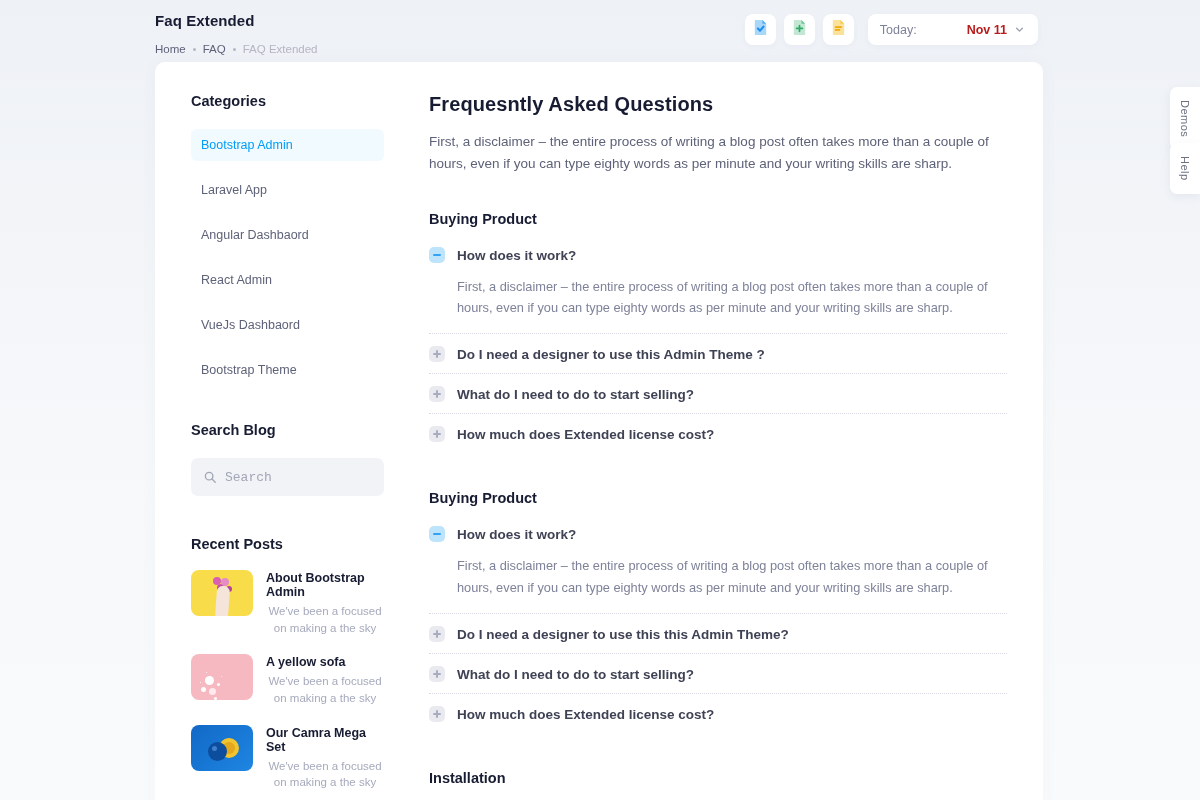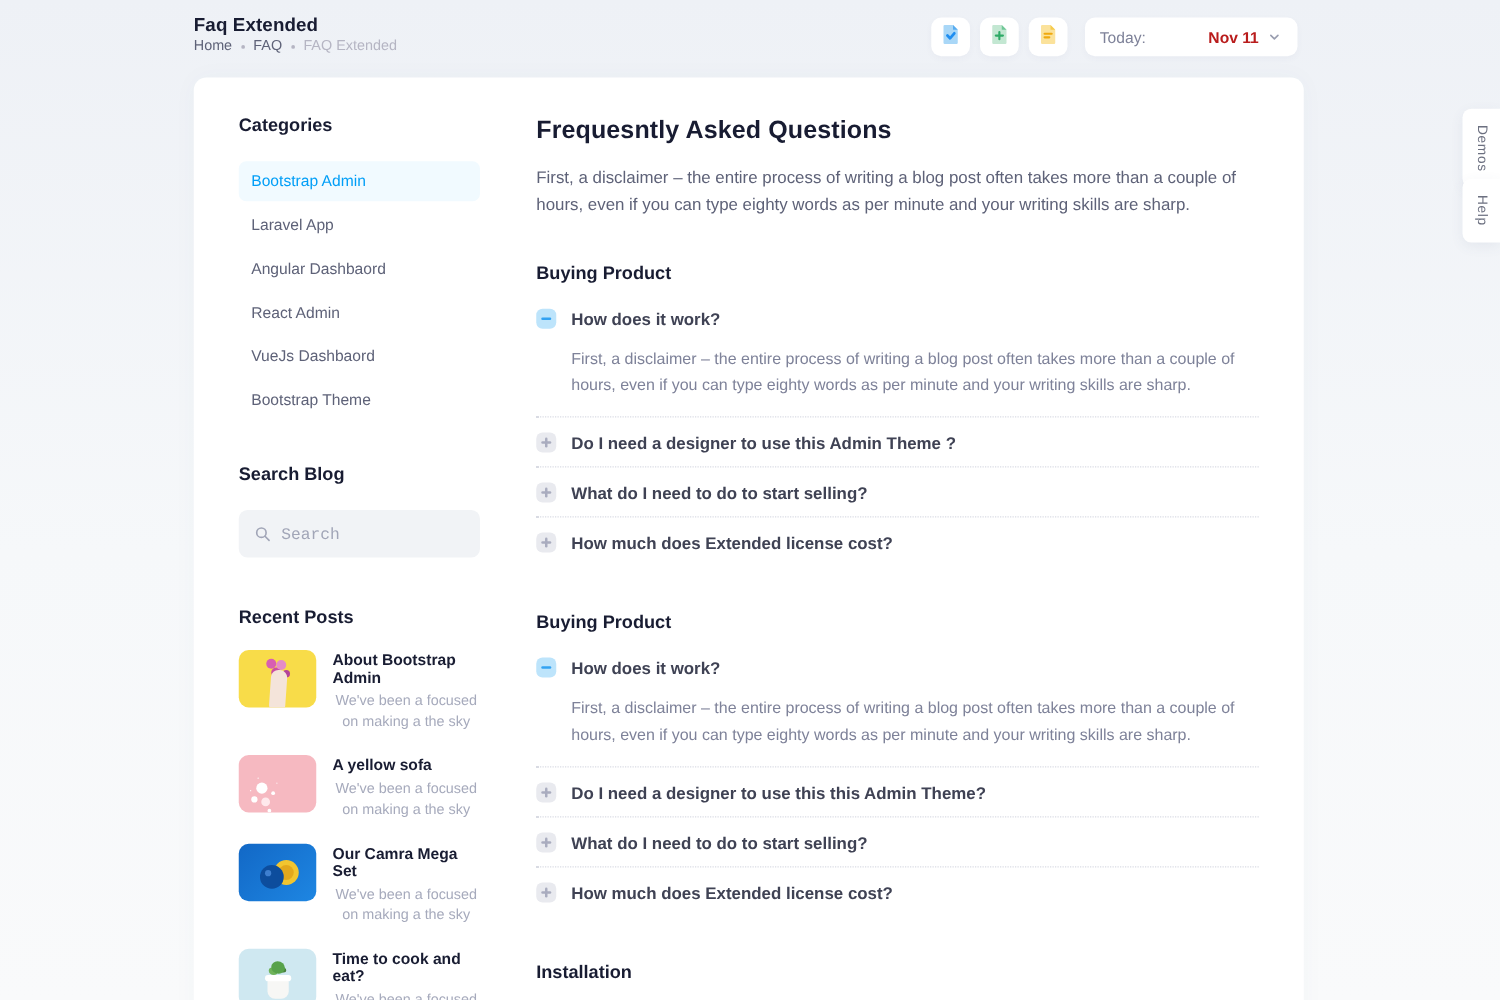--- a/index.html
+++ b/index.html
@@ -5,21 +5,21 @@
   * { margin:0; padding:0; box-sizing:border-box; }
   html,body { width:1200px; height:800px; overflow:hidden; }
   body {
     font-family:"Liberation Sans","DejaVu Sans",sans-serif;
     background:linear-gradient(180deg,#eef1f6 0%,#f6f8fa 55%,#f9fafb 100%);
     position:relative; color:#181c32;
   }
   
   .page-head { position:absolute; left:155px; top:12px; }
   .page-title { font-size:15px; font-weight:700; color:#181c32; letter-spacing:.1px; }
-  .breadcrumb { margin-top:2px; font-size:11.5px; color:#5e6278; display:flex; align-items:center; gap:7px;justify-content:flex-end; }
+  .breadcrumb { margin-top:14px; font-size:11.5px; color:#5e6278; display:flex; align-items:center; gap:7px;justify-content:flex-end; }
   .breadcrumb .crumb { cursor:pointer; }
   .breadcrumb .dot { width:3px; height:3px; border-radius:50%; background:#b5b5c3; display:inline-block; }
   .breadcrumb .muted { color:#b5b5c3; }
 
   .toolbar { position:absolute; top:14px; right:162px; display:flex; align-items:center; gap:8px; }
   .tool-btn {
     width:31px; height:31px; background:#ffffff; border-radius:8px;
     display:flex; align-items:center; justify-content:center;
     box-shadow:0 2px 6px rgba(76,87,125,.04); cursor:pointer;
   }
@@ -47,21 +47,21 @@
     background:#ffffff; border-radius:10px; box-shadow:0 0 20px rgba(76,87,125,.03);
     padding:31px 36px 0 36px; display:flex; gap:45px;
   }
 
   
   .sidebar { width:193px; flex-shrink:0; }
   .side-heading { font-size:14.5px; font-weight:700; color:#181c32; }
   .cat-list { margin-top:20px; }
   .cat-item {
     font-size:12.5px; color:#5e6278; padding:9px 10px; border-radius:6px;
-    margin-bottom:3px; cursor:pointer; font-weight:500;
+    margin-bottom:13px; cursor:pointer; font-weight:500;
   }
   .cat-item.active { background:#f1faff; color:#009ef7; }
   .search-section { margin-top:36px; }
   .search-box {
     margin-top:20px; height:38px; background:#f1f3f6; border-radius:7px;
     display:flex; align-items:center; padding:0 12px; gap:8px;
   }
   .search-box input {
     border:none; outline:none; background:transparent; font-size:13px;
     color:#5e6278; width:100%; font-family:Liberation Mono, monospace;

